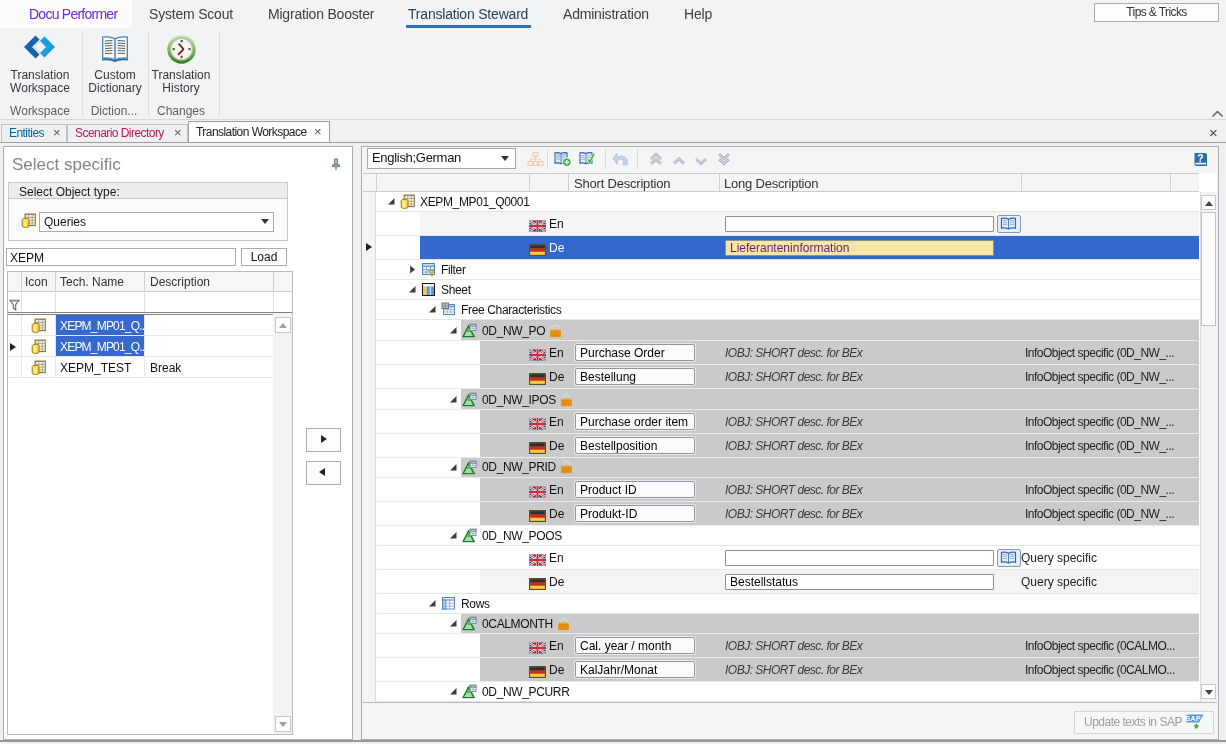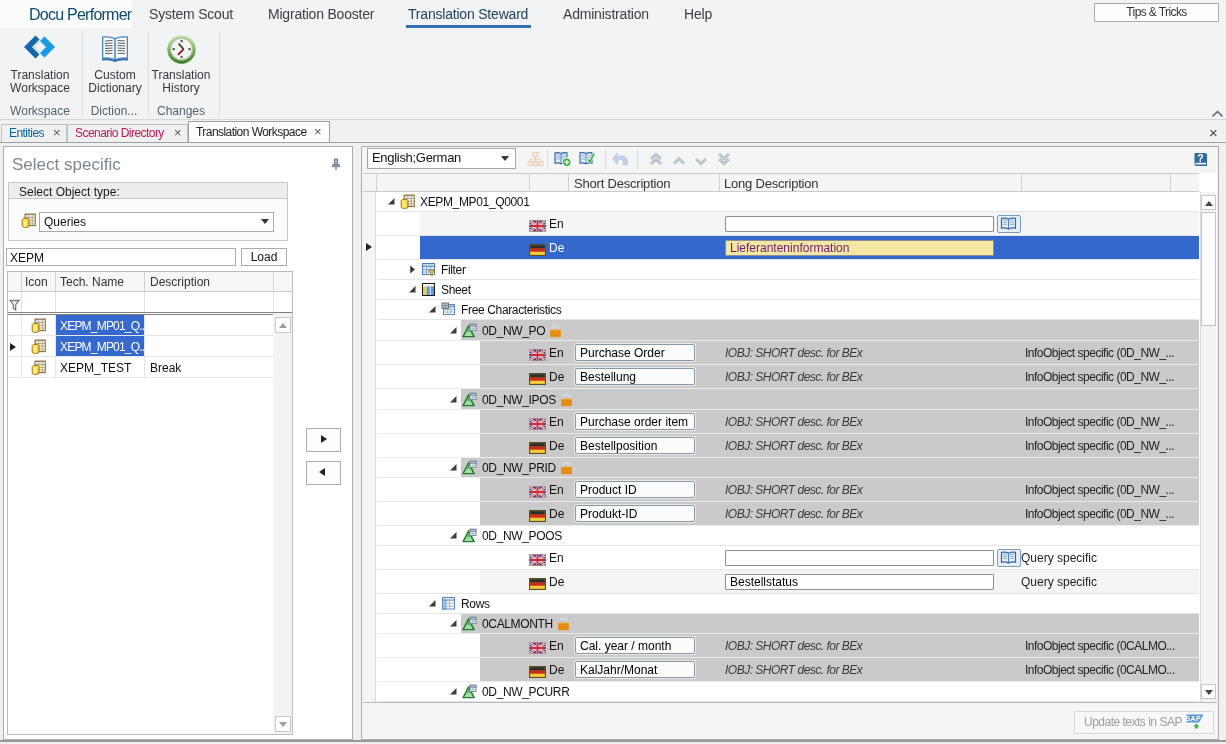--- a/index.html
+++ b/index.html
@@ -1,21 +1,21 @@
 <!DOCTYPE html>
 <html><head><meta charset="utf-8"><title>Docu Performer</title>
 <style>
 *{margin:0;padding:0;box-sizing:border-box;}
 body{width:1226px;height:744px;position:relative;font-family:"Liberation Sans",sans-serif;background:#f0f0f0;overflow:hidden;}
 .abs{position:absolute;}
 </style></head><body>
 
 <div class="abs" style="left:0;top:0;width:1226px;height:28px;background:#f2f3f4;"></div>
 <div class="abs" style="left:0;top:0;width:132px;height:28px;background:#fbfcfc;"></div>
-<div class="abs" style="left:29px;top:6px;font-size:16px;color:#0c4a6e;white-space:nowrap;letter-spacing:-0.75px;">Docu Performer</div>
+<div class="abs" style="left:29px;top:6px;font-size:14px;color:#6d28d9;white-space:nowrap;letter-spacing:-0.75px;">Docu Performer</div>
 <div class="abs" style="left:149px;top:6px;font-size:14px;color:#3b4046;white-space:nowrap;letter-spacing:-0.2px;">System Scout</div>
 <div class="abs" style="left:268px;top:6px;font-size:14px;color:#3b4046;white-space:nowrap;letter-spacing:-0.2px;">Migration Booster</div>
 <div class="abs" style="left:408px;top:6px;font-size:14px;color:#24435e;white-space:nowrap;letter-spacing:-0.2px;">Translation Steward</div>
 <div class="abs" style="left:563px;top:6px;font-size:14px;color:#3b4046;white-space:nowrap;letter-spacing:-0.2px;">Administration</div>
 <div class="abs" style="left:684px;top:6px;font-size:14px;color:#3b4046;white-space:nowrap;letter-spacing:-0.2px;">Help</div>
 <div class="abs" style="left:406px;top:25px;width:125px;height:3px;background:#2f6fb5;"></div>
 <div class="abs" style="left:1094px;top:3px;width:125px;height:19px;background:#fdfdfd;border:1px solid #ababab;font-size:12px;color:#333;text-align:center;line-height:17px;letter-spacing:-0.6px;">Tips &amp; Tricks</div>
 <div class="abs" style="left:0;top:28px;width:1226px;height:92px;background:#f2f3f4;border-bottom:1px solid #d5d8da;"></div>
 <div class="abs" style="left:82px;top:31px;width:1px;height:86px;background:#dcdee0;"></div>
 <div class="abs" style="left:148px;top:31px;width:1px;height:86px;background:#dcdee0;"></div>
@@ -514,21 +514,21 @@
   </svg>
 <div class="abs" style="left:462px;top:460px;"><svg width="15" height="15" viewBox="0 0 15 15">
 <path d="M6.5 2.5 L12.5 13.7 L0.8 13.7 Z" fill="#2f9e3c" stroke="#156b22" stroke-width="1"></path>
 <path d="M6.5 5 L10.7 13 L2.3 13 Z" fill="#a6dcab"></path>
 <path d="M6.5 5 L8.6 9 L4.4 9 Z" fill="#57b863"></path>
 <rect x="8" y="1.3" width="6" height="6.2" fill="#f6f9fd" stroke="#7a889a"></rect>
 <rect x="8" y="1.3" width="6" height="2" fill="#b9cce6" stroke="#7a889a"></rect>
 <line x1="11" y1="3.4" x2="11" y2="7.4" stroke="#a8b4c4"></line>
 <line x1="8.4" y1="5.4" x2="13.6" y2="5.4" stroke="#a8b4c4"></line>
 </svg></div>
-<div class="abs" style="left:482px;top:460px;height:15px;display:flex;align-items:center;font-size:12px;color:#111;white-space:nowrap;letter-spacing:-0.35px;">0D_NW_PRID<span style="margin-left:4px;display:inline-flex;letter-spacing:0;">
+<div class="abs" style="left:482px;top:460px;height:15px;display:flex;font-size:12px;color:#111;white-space:nowrap;letter-spacing:-0.35px;">0D_NW_PRID<span style="margin-left:4px;display:inline-flex;letter-spacing:0;">
       <svg width="13" height="14" viewBox="0 0 13 14">
 <path d="M3.4 6.5 L3.4 4.5 Q3.4 1.4 6.5 1.4 Q9.6 1.4 9.6 4.5 L9.6 6.5" fill="none" stroke="#ccdade" stroke-width="2"></path>
 <rect x="1.2" y="5.6" width="10.6" height="7.6" rx="1" fill="#f39c1f"></rect>
 <rect x="1.2" y="7.3" width="10.6" height="1.1" fill="#db820c"></rect>
 <rect x="1.2" y="9.3" width="10.6" height="1.1" fill="#db820c"></rect>
 <rect x="1.2" y="11.3" width="10.6" height="1.1" fill="#db820c"></rect>
 </svg>
     </span></div>
 <div class="abs" style="left:480px;top:478px;width:719px;height:24px;background:#cacaca;"></div>
 <div class="abs" style="left:377px;top:501px;width:822px;height:1px;background:#ebebeb;"></div>

